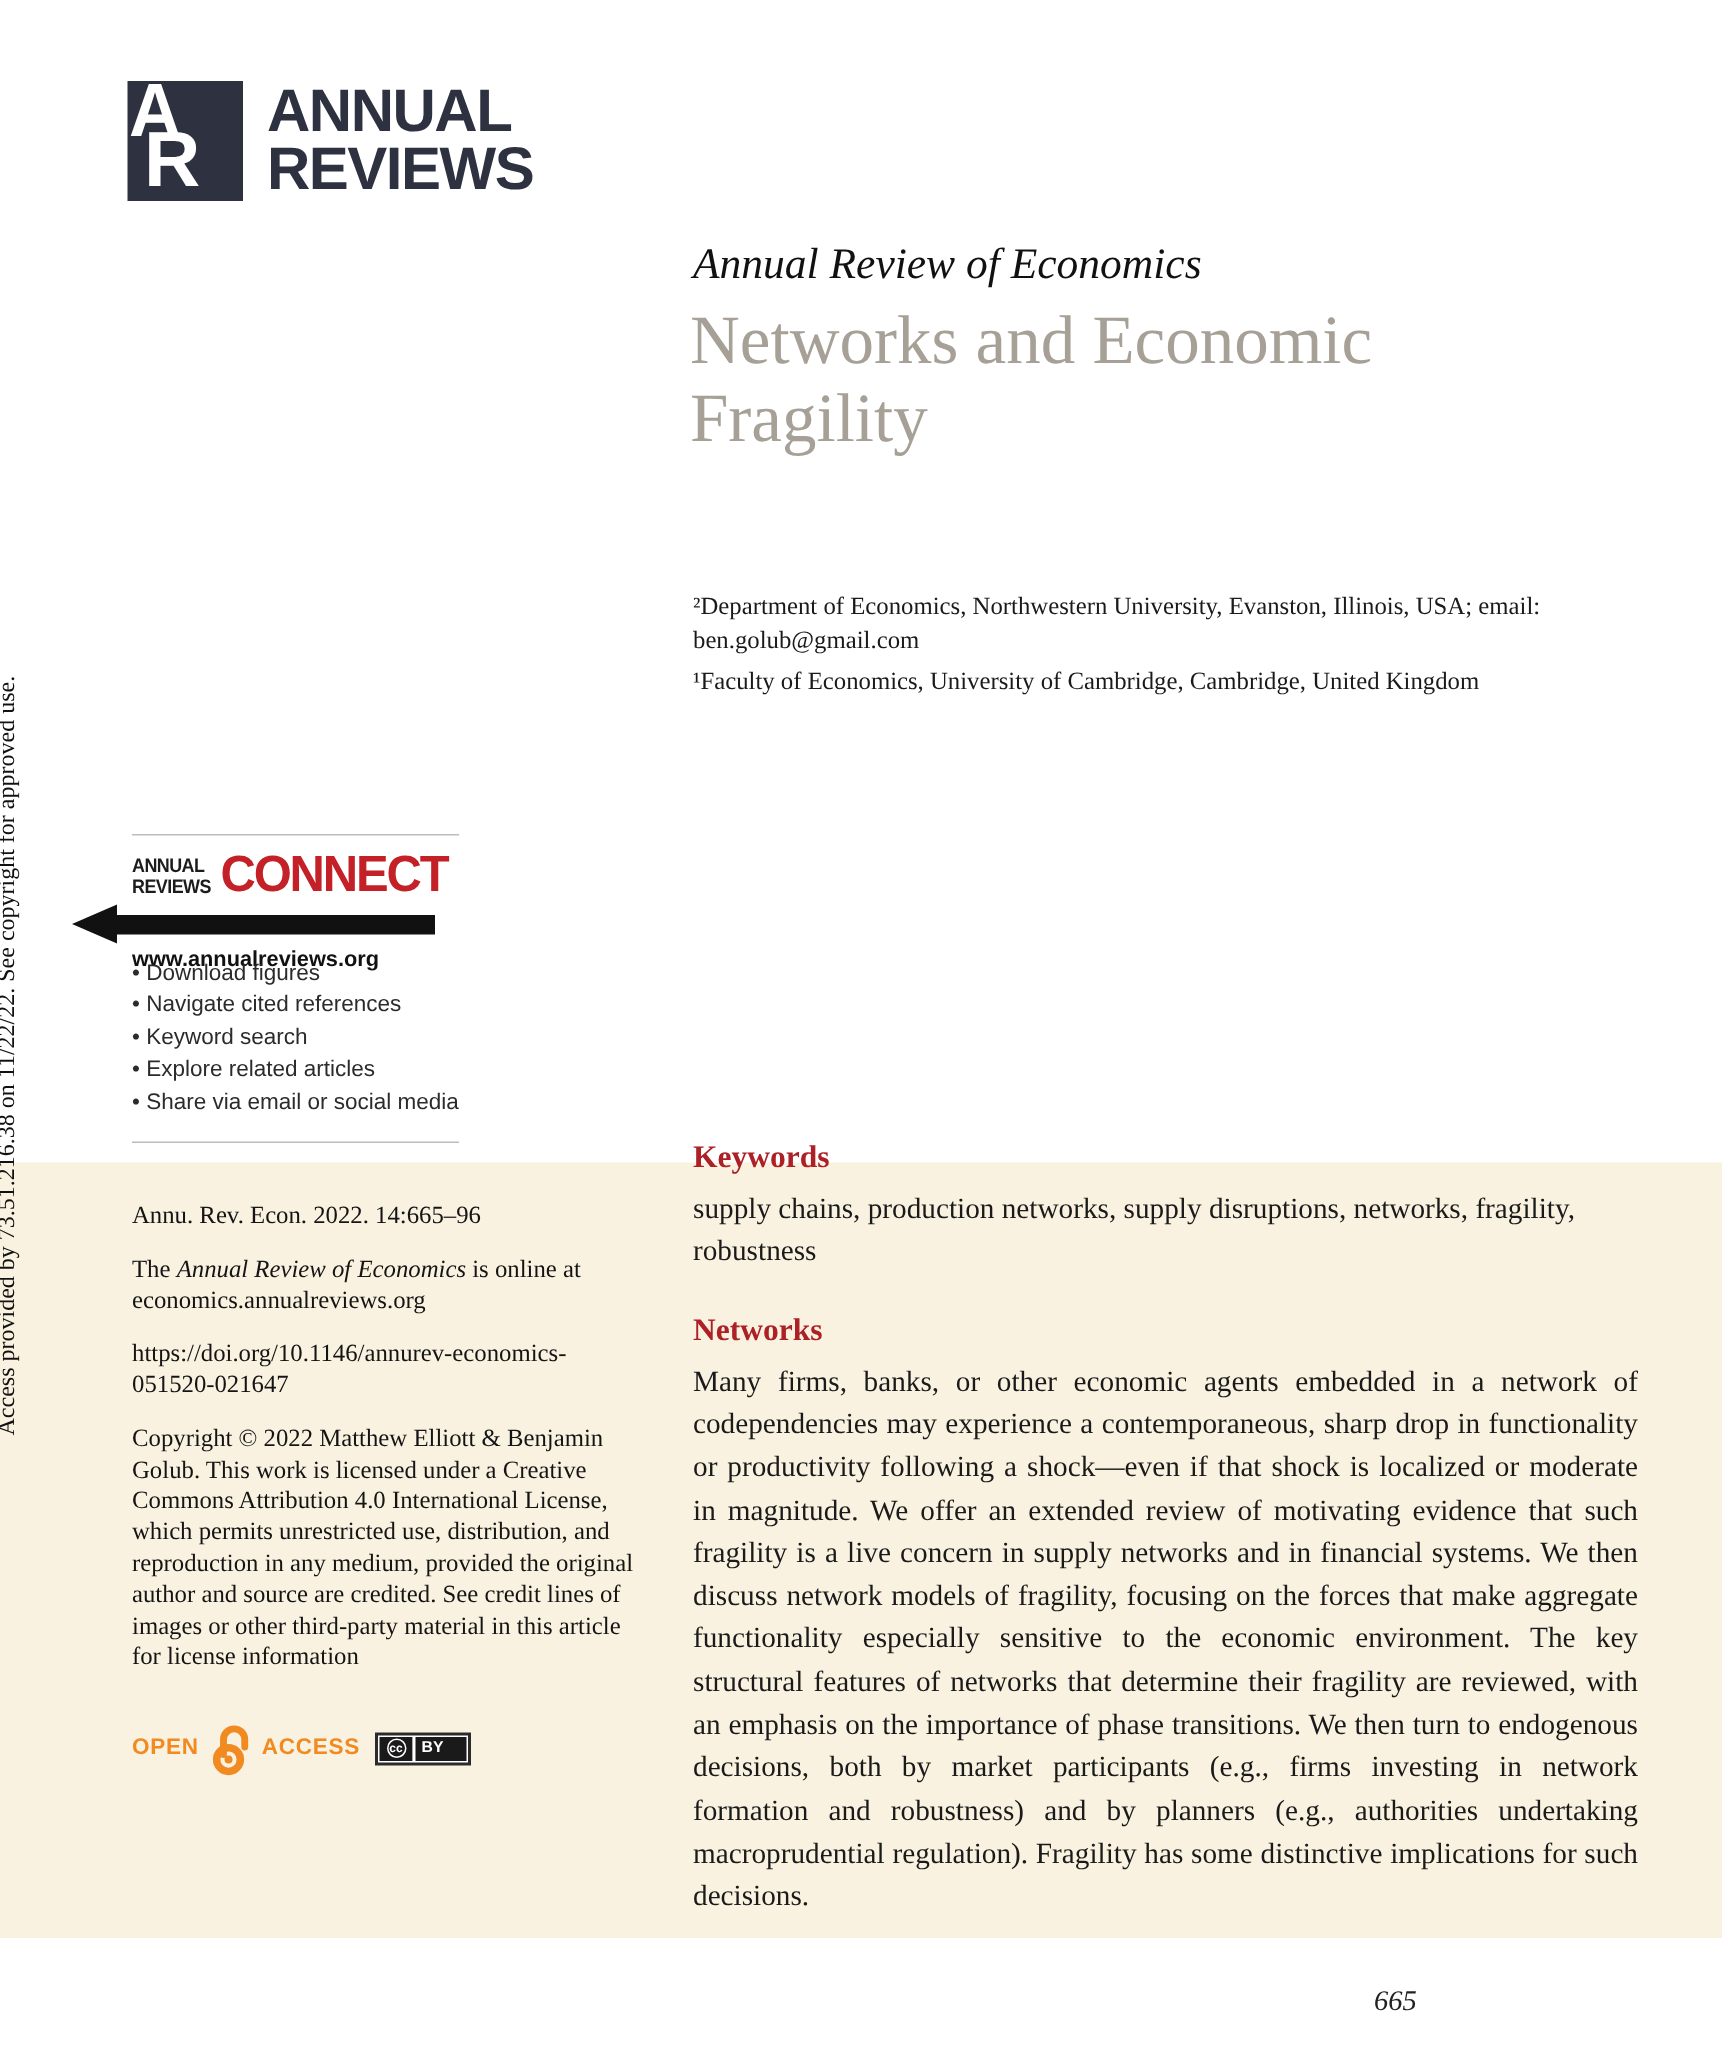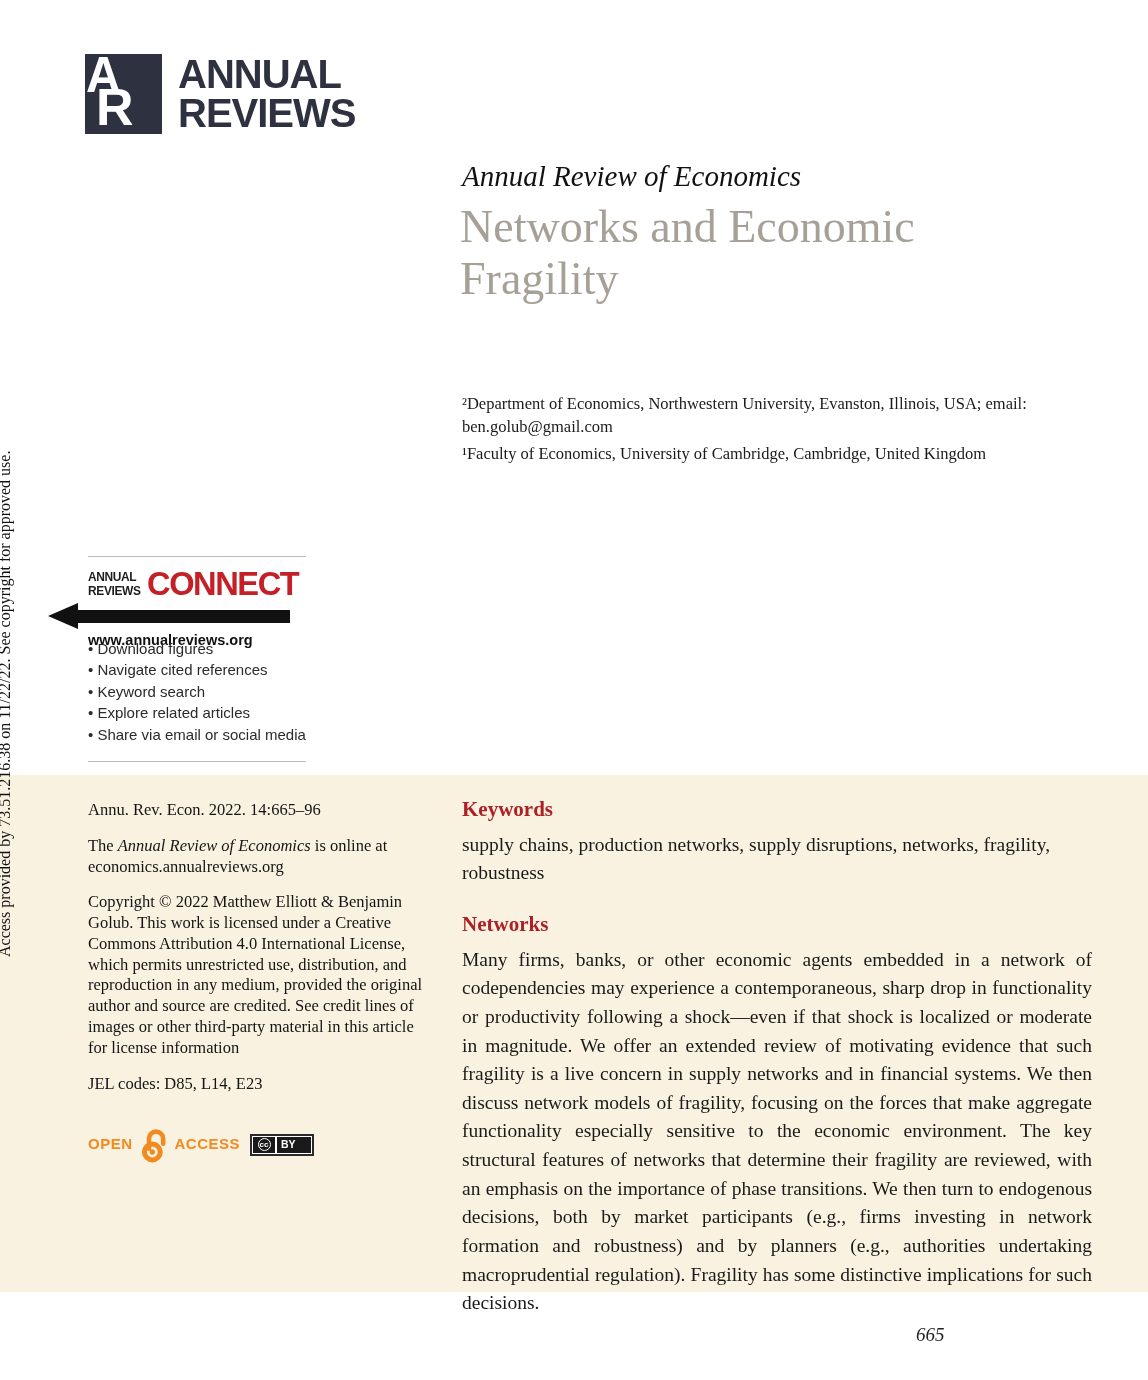--- a/index.html
+++ b/index.html
@@ -112,21 +112,21 @@
   .ccby .cc-circle {
     width:13px; height:13px; border-radius:50%; border:1.5px solid #ffffff;
     color:#ffffff; font-size:8px; font-weight:bold; line-height:12px; text-align:center;
   }
   .ccby .by-cell {
     width:36px; background:#1a1a1a; color:#ffffff; font-weight:bold;
     font-size:10.5px; display:flex; align-items:center; padding-left:4px;
     border-left:2px solid #ffffff;
   }
   
-  .content-col { position:absolute; left:462px; top:797px; width:630px; }
+  .content-col { position:absolute; left:462px; top:759px; width:630px; }
   .section-heading {
     color:#ac2026; font-weight:bold; font-size:21px; margin-bottom:9px;
   }
   .keywords-text { font-size:19.5px; line-height:1.45; margin-bottom:24px; }
   .abstract-text { font-size:19.5px; line-height:1.47; text-align:justify; }
   
   .side-rot {
     position:absolute; white-space:nowrap; font-size:16px; color:#111111;
     height:20px; line-height:20px;
     transform:rotate(-90deg); transform-origin:left bottom;
@@ -181,22 +181,22 @@
     <li>Navigate cited references</li>
     <li>Keyword search</li>
     <li>Explore related articles</li>
     <li>Share via email or social media</li>
   </ul>
   <div class="rule rule-bottom"></div>
 
   <div class="meta-col">
     <div>Annu. Rev. Econ. 2022. 14:665–96</div>
     <div><span>The </span><span class="italic">Annual Review of Economics</span><span> is online at economics.annualreviews.org</span></div>
+    <div>https://doi.org/10.1146/annurev-economics-051520-021647</div>
     <div>Copyright © 2022 Matthew Elliott &amp; Benjamin Golub. This work is licensed under a Creative Commons Attribution 4.0 International License, which permits unrestricted use, distribution, and reproduction in any medium, provided the original author and source are credited. See credit lines of images or other third-party material in this article for license information</div>
-    <div class="jel">JEL codes: D85, L14, E23</div>
     <div class="oa-row">
       <span class="oa-word">OPEN</span>
       <svg width="30" height="37" viewBox="0 0 36 44">
         <path d="M12 27 V15 A8.5 8.5 0 0 1 29 15 V21" fill="none" stroke="#f18a21" stroke-width="5.5" stroke-linecap="round"></path>
         <circle cx="16" cy="31" r="9.5" fill="none" stroke="#f18a21" stroke-width="6"></circle>
         <circle cx="16" cy="31" r="3.2" fill="#f18a21"></circle>
       </svg>
       <span class="oa-word">ACCESS</span>
       <span class="ccby">
         <span class="cc-cell">

